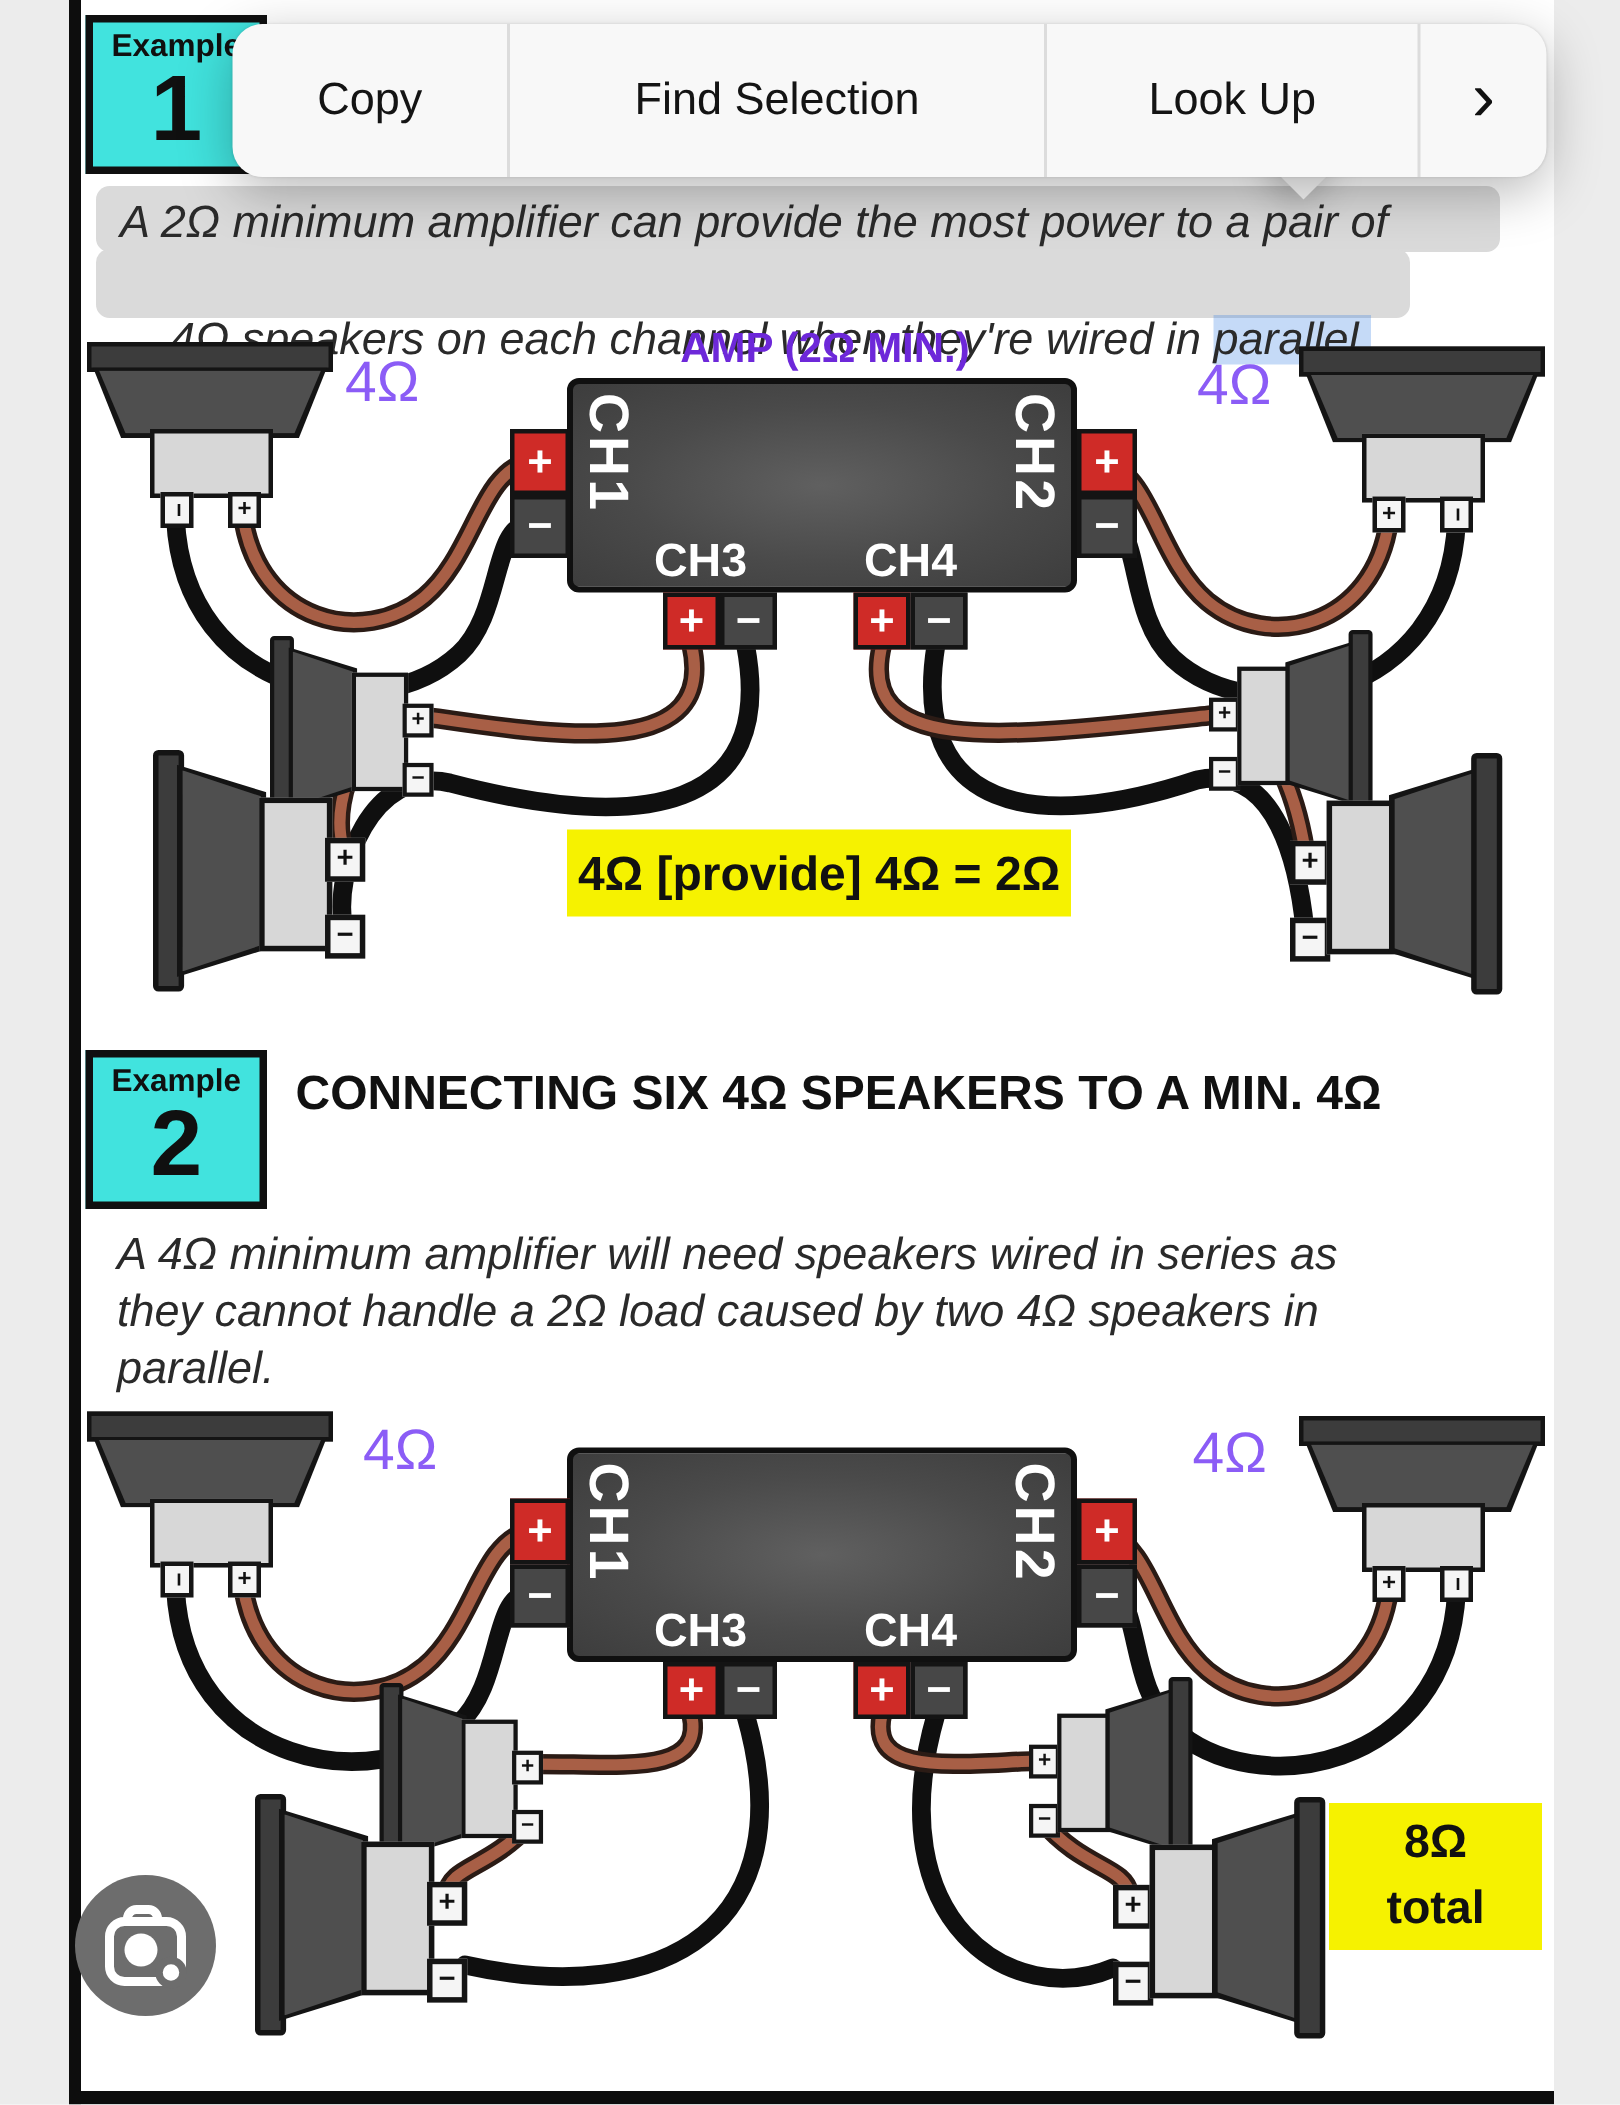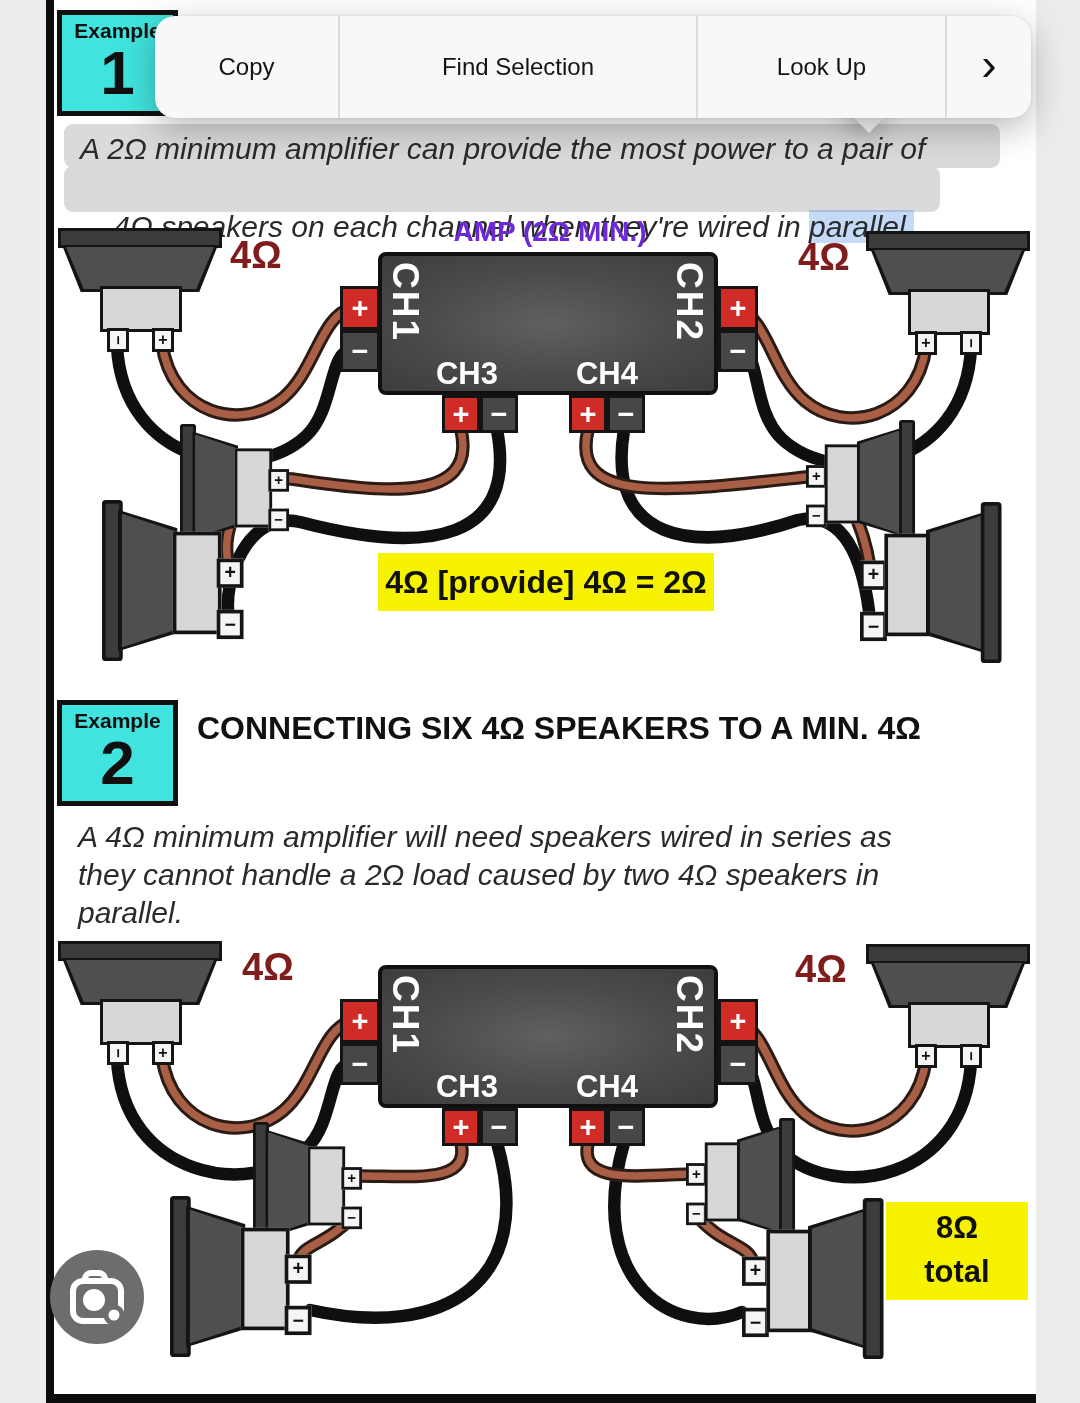--- a/index.html
+++ b/index.html
@@ -15,39 +15,39 @@
   .ltbar{background:#dadada;border-radius:9px}
   
   .para{font-weight:normal;font-style:italic;font-size:30px;line-height:38px;color:#2a2a2a;white-space:pre}
   
   .selword{position:relative;background:rgba(46,122,225,.28);}
   
   .menuTail{left:852px;top:92px;width:34px;height:34px;background:#f8f8f8;transform:rotate(45deg);
             box-shadow:0 6px 24px rgba(0,0,0,.25)}
   .menu{left:155px;top:16px;width:876px;height:102px;background:#f8f8f8;border-radius:20px;
         box-shadow:0 10px 36px rgba(0,0,0,.28),0 0 2px rgba(0,0,0,.12);display:flex;align-items:stretch}
-  .mitem{display:flex;align-items:center;justify-content:center;font-size:24px;color:#141414;cursor:pointer}
+  .mitem{display:flex;align-items:center;justify-content:center;font-size:30px;color:#141414;cursor:pointer}
   .mdiv{width:2px;background:#dcdcdc;margin:0}
   .mchev{font-size:46px;color:#111;padding-bottom:6px}
   
   .badge{background:#41e3de;border:5px solid #101010;text-align:center;width:121px;height:106px;box-sizing:border-box}
   .badgeT{font-weight:bold;font-size:21px;color:#101010;margin-top:4px;letter-spacing:0}
   .badgeN{font-weight:bold;font-size:62px;line-height:60px;color:#101010}
   .head2{font-weight:bold;font-size:32px;line-height:45px;color:#111}
   
   .amp{background:radial-gradient(ellipse at center,#606060 0%,#4a4a4a 55%,#3d3d3d 100%);
        border:4px solid #101010;border-radius:8px;box-sizing:border-box}
   .chv{writing-mode:vertical-rl;color:#fff;font-weight:bold;font-size:37px;letter-spacing:2px}
   .chh{color:#fff;font-weight:bold;font-size:31px;text-align:center}
   .tr,.td{border:3px solid #141414;color:#fff;font-weight:bold;display:flex;align-items:center;
           justify-content:center;font-size:29px;box-sizing:border-box}
   .tr{background:#cf2b27}
   .td{background:#474747}
   .ampTitle{font-weight:bold;font-size:28px;color:#6d28d9;text-align:center}
-  .ohm{font-weight:bold;font-size:38px;color:#7f1d1d}
+  .ohm{font-weight:normal;font-size:38px;color:#8b5cf6}
   
   .ylabel{background:#f6f200;font-weight:bold;color:#111;text-align:center}
   
   .spkR{width:166px;height:124px}
   .srBar{left:0;top:0;width:164px;height:20px;background:#3c3c3c;border:3px solid #141414;box-sizing:border-box}
   .srConeO{left:4px;top:17px;width:156px;height:47px;background:#141414;clip-path:polygon(0 0,100% 0,88% 100%,12% 100%)}
   .srConeI{left:8px;top:19px;width:148px;height:42px;background:#4f4f4f;clip-path:polygon(0 0,100% 0,88% 100%,12% 100%)}
   .srMag{left:42px;top:58px;width:82px;height:46px;background:#d7d7d7;border:3px solid #141414;box-sizing:border-box}
   .sq{position:absolute;width:22px;height:24px;background:#f5f5f5;border:3px solid #151515;box-sizing:border-box;
       display:flex;align-items:center;justify-content:center;font-weight:bold;font-size:16px;color:#111}

